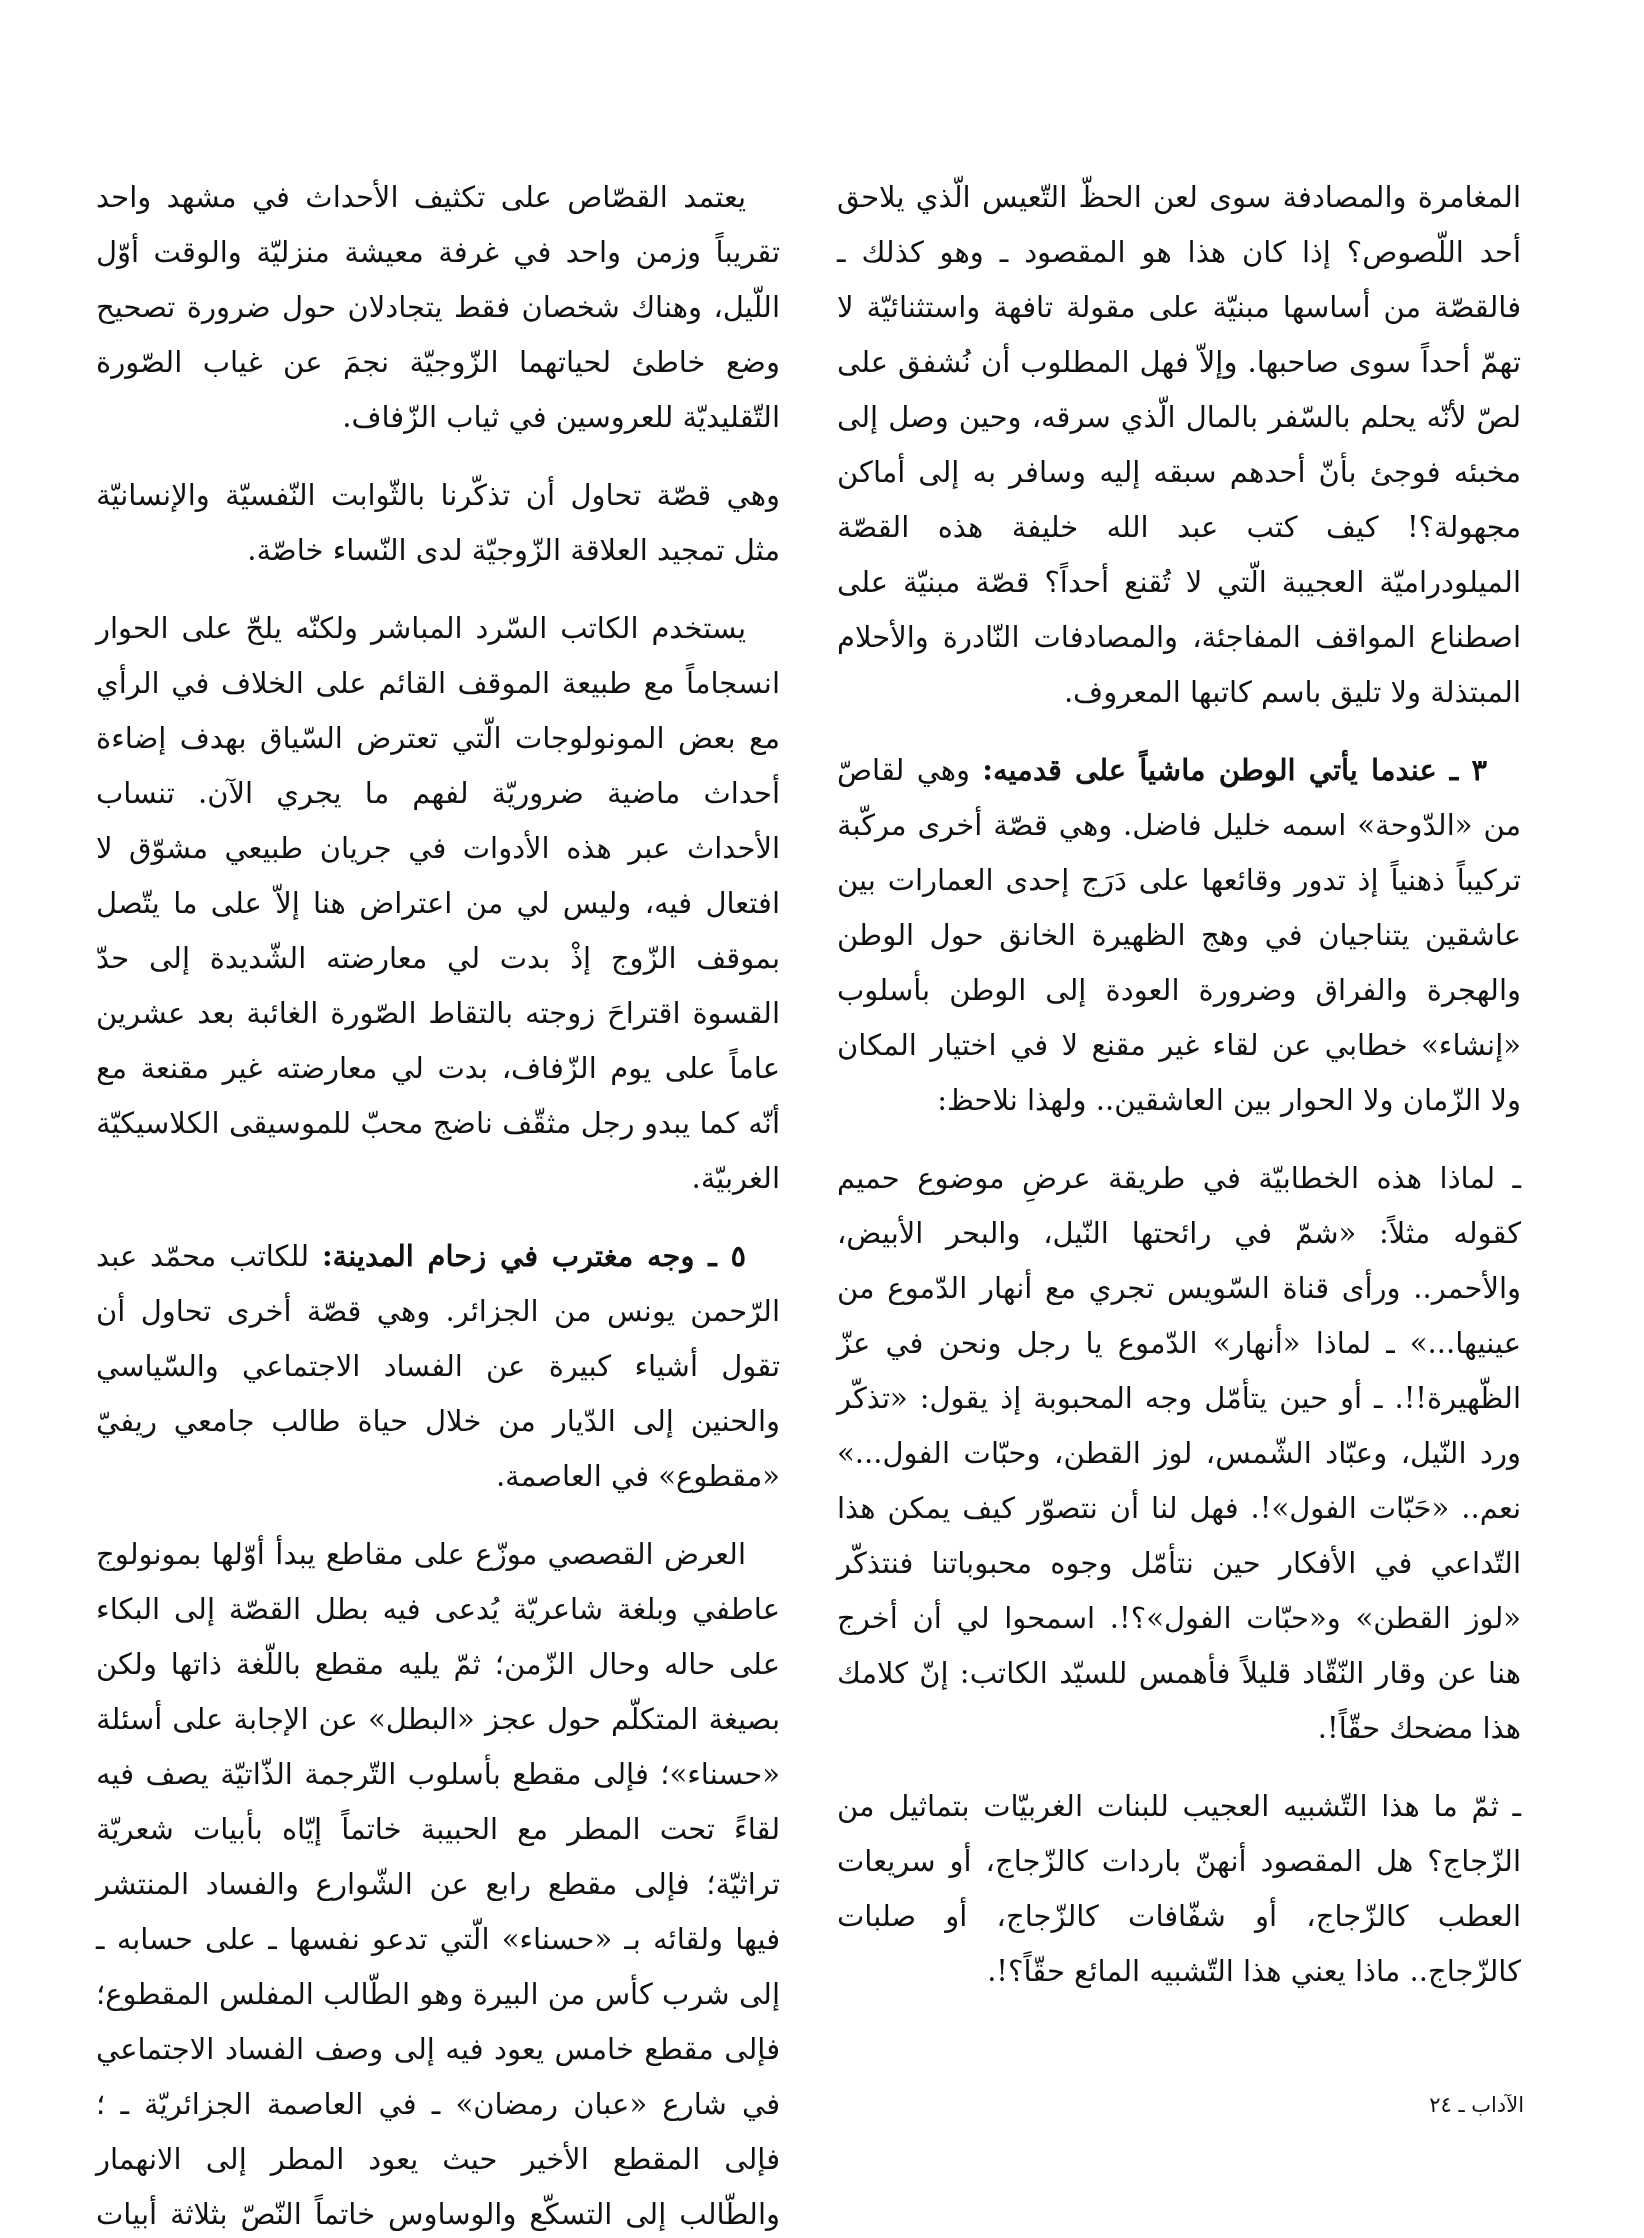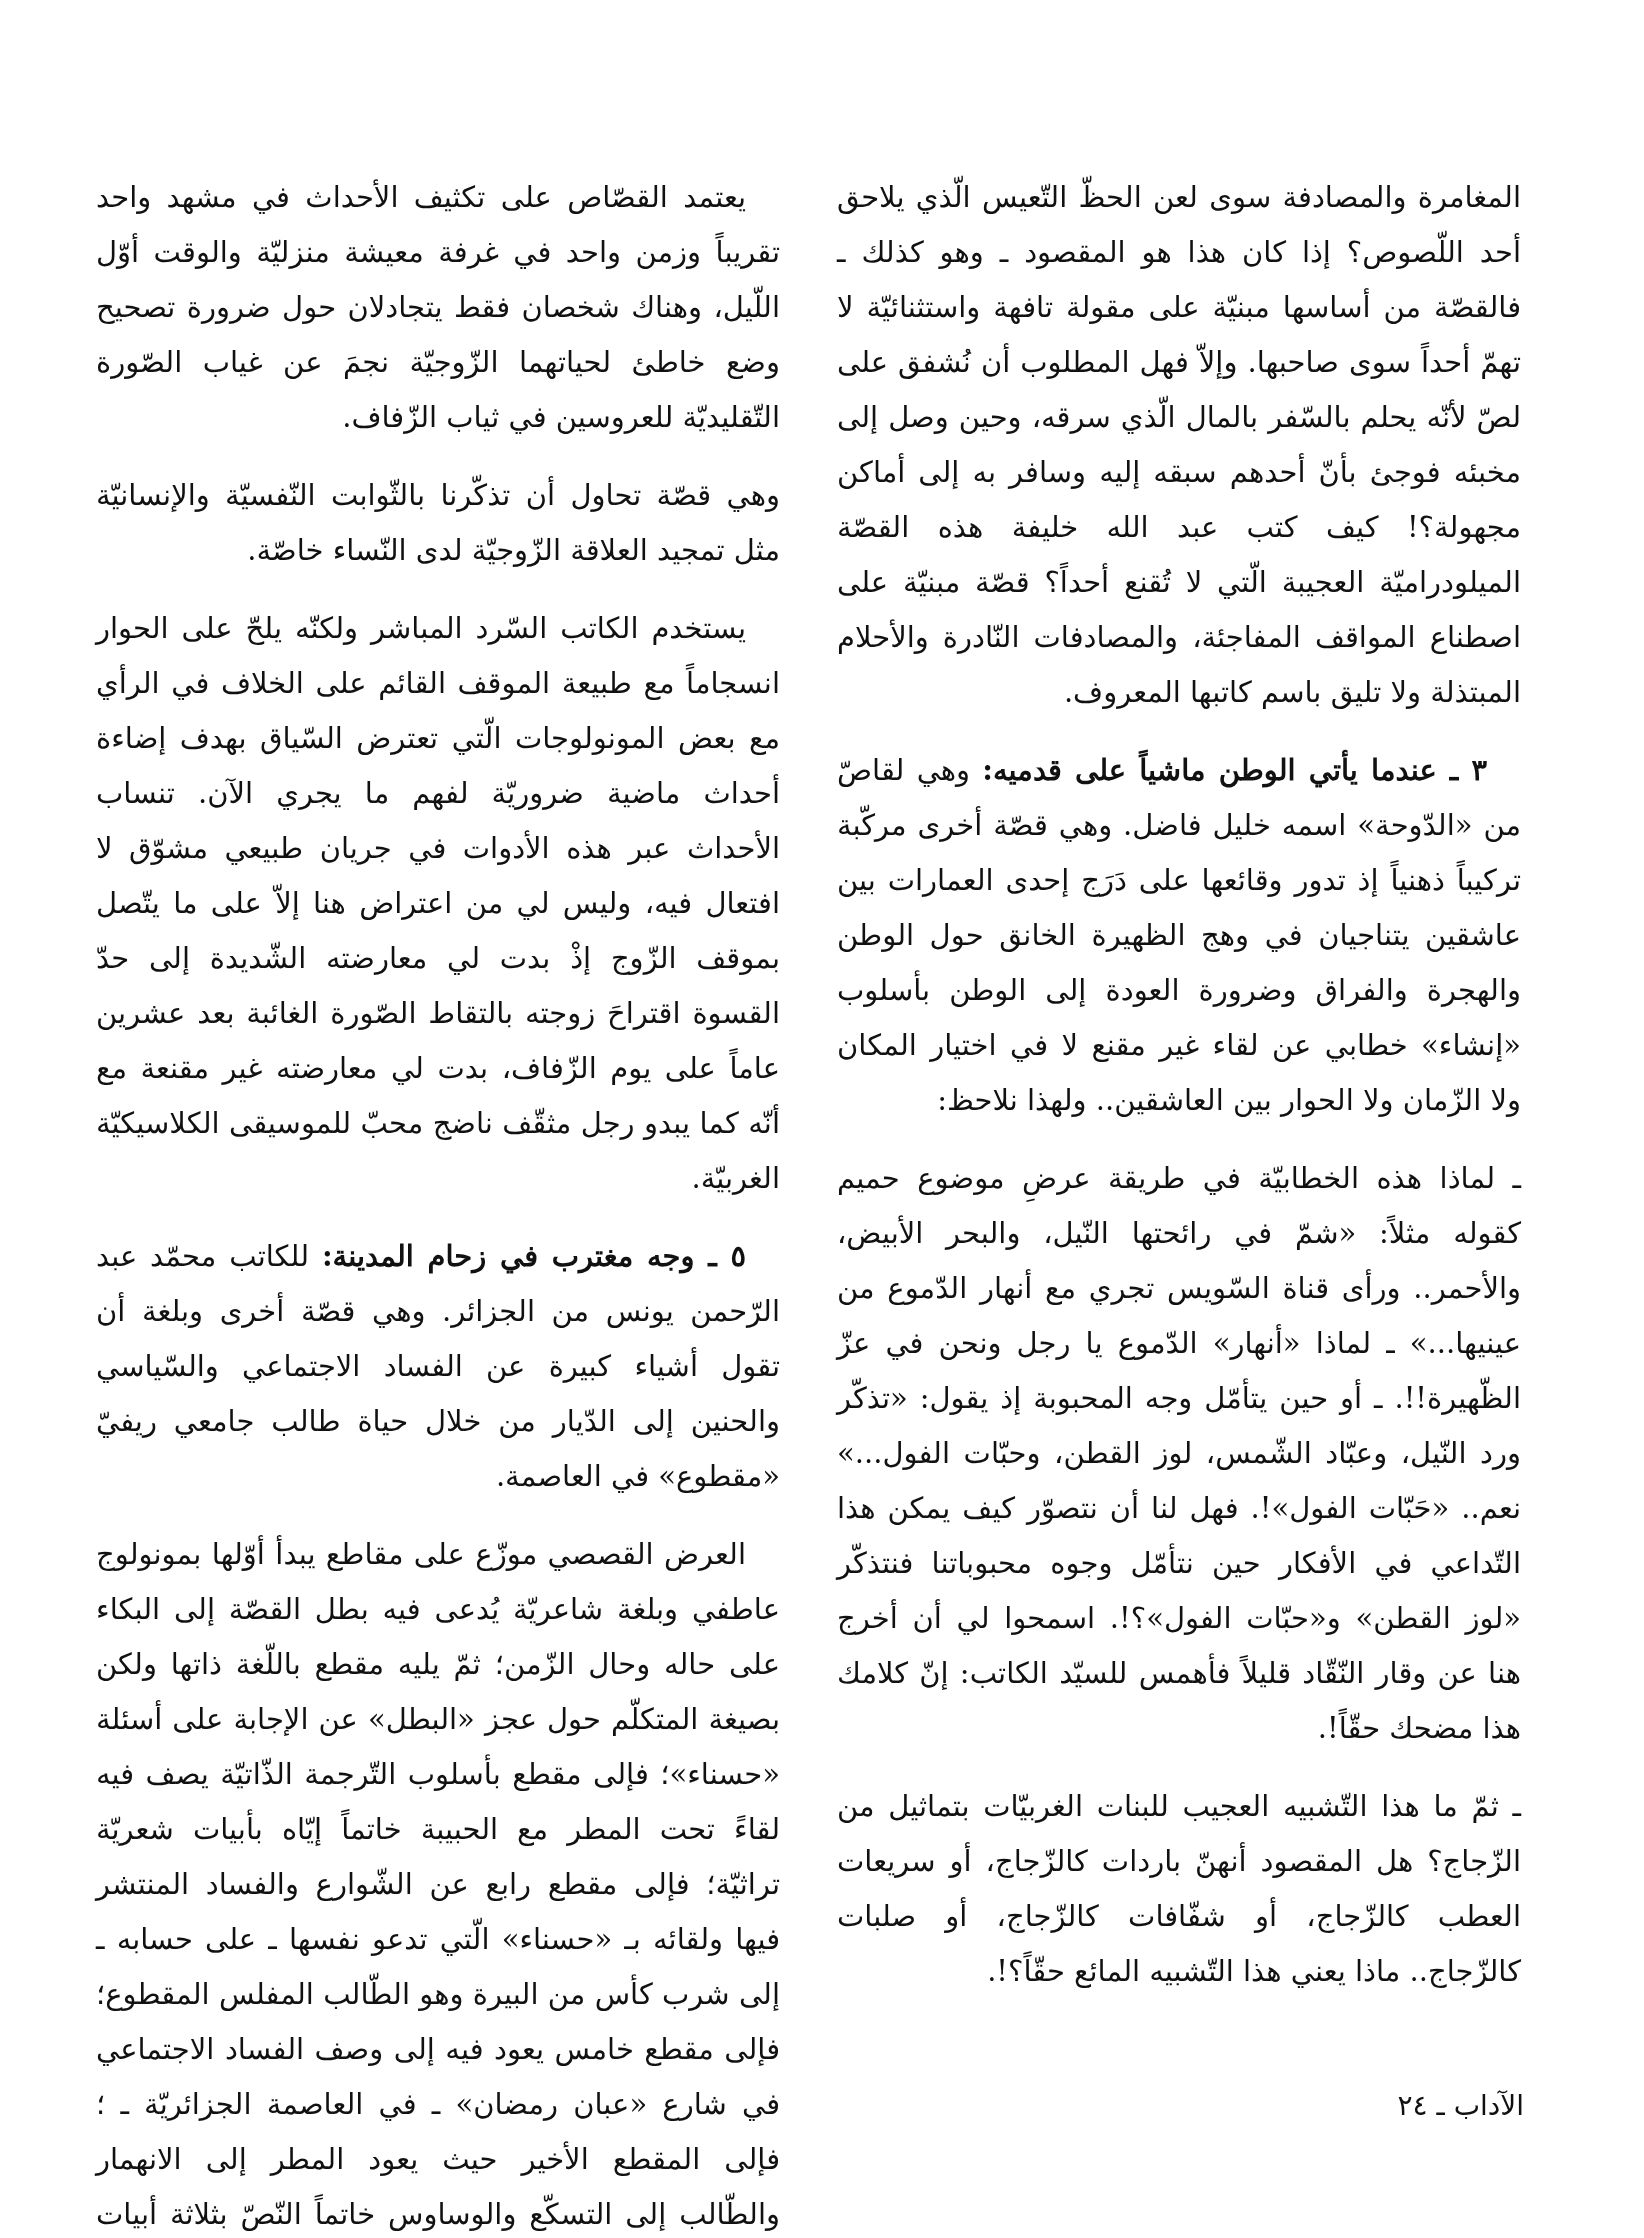--- a/index.html
+++ b/index.html
@@ -17,41 +17,41 @@
   .col-right { left: 837px; }
   .col-left  { left: 96px; }
   .para { margin: 0 0 23px 0; }
   .para.indent { text-indent: 34px; }
   .para.dash { text-indent: 0; }
   .heading { font-weight: bold; }
   .footer {
     position: absolute; left: 1367px; top: 2085px; width: 157px;
     direction: rtl; text-align: right;
     font-family: "DejaVu Sans", "Liberation Sans", sans-serif;
-    font-size: 28px; line-height: 41px;
+    font-size: 21px; line-height: 41px;
   }
 </style>
 </head>
 <body>
 
 <div class="page">
 
   <div class="col col-right">
     <p class="para">المغامرة والمصادفة سوى لعن الحظّ التّعيس الّذي يلاحق أحد اللّصوص؟ إذا كان هذا هو المقصود ـ وهو كذلك ـ فالقصّة من أساسها مبنيّة على مقولة تافهة واستثنائيّة لا تهمّ أحداً سوى صاحبها. وإلاّ فهل المطلوب أن نُشفق على لصّ لأنّه يحلم بالسّفر بالمال الّذي سرقه، وحين وصل إلى مخبئه فوجئ بأنّ أحدهم سبقه إليه وسافر به إلى أماكن مجهولة؟! كيف كتب عبد الله خليفة هذه القصّة الميلودراميّة العجيبة الّتي لا تُقنع أحداً؟ قصّة مبنيّة على اصطناع المواقف المفاجئة، والمصادفات النّادرة والأحلام المبتذلة ولا تليق باسم كاتبها المعروف.</p>
     <p class="para indent"><span class="heading">٣ ـ عندما يأتي الوطن ماشياً على قدميه:</span><span> وهي لقاصّ من «الدّوحة» اسمه خليل فاضل. وهي قصّة أخرى مركّبة تركيباً ذهنياً إذ تدور وقائعها على دَرَج إحدى العمارات بين عاشقين يتناجيان في وهج الظهيرة الخانق حول الوطن والهجرة والفراق وضرورة العودة إلى الوطن بأسلوب «إنشاء» خطابي عن لقاء غير مقنع لا في اختيار المكان ولا الزّمان ولا الحوار بين العاشقين.. ولهذا نلاحظ:</span></p>
     <p class="para dash">ـ لماذا هذه الخطابيّة في طريقة عرضِ موضوع حميم كقوله مثلاً: «شمّ في رائحتها النّيل، والبحر الأبيض، والأحمر.. ورأى قناة السّويس تجري مع أنهار الدّموع من عينيها...» ـ لماذا «أنهار» الدّموع يا رجل ونحن في عزّ الظّهيرة!!. ـ أو حين يتأمّل وجه المحبوبة إذ يقول: «تذكّر ورد النّيل، وعبّاد الشّمس، لوز القطن، وحبّات الفول...» نعم.. «حَبّات الفول»!. فهل لنا أن نتصوّر كيف يمكن هذا التّداعي في الأفكار حين نتأمّل وجوه محبوباتنا فنتذكّر «لوز القطن» و«حبّات الفول»؟!. اسمحوا لي أن أخرج هنا عن وقار النّقّاد قليلاً فأهمس للسيّد الكاتب: إنّ كلامك هذا مضحك حقّاً!.</p>
     <p class="para dash">ـ ثمّ ما هذا التّشبيه العجيب للبنات الغربيّات بتماثيل من الزّجاج؟ هل المقصود أنهنّ باردات كالزّجاج، أو سريعات العطب كالزّجاج، أو شفّافات كالزّجاج، أو صلبات كالزّجاج.. ماذا يعني هذا التّشبيه المائع حقّاً؟!.</p>
 
   </div>
 
   <div class="col col-left">
     <p class="para indent">يعتمد القصّاص على تكثيف الأحداث في مشهد واحد تقريباً وزمن واحد في غرفة معيشة منزليّة والوقت أوّل اللّيل، وهناك شخصان فقط يتجادلان حول ضرورة تصحيح وضع خاطئ لحياتهما الزّوجيّة نجمَ عن غياب الصّورة التّقليديّة للعروسين في ثياب الزّفاف.</p>
     <p class="para">وهي قصّة تحاول أن تذكّرنا بالثّوابت النّفسيّة والإنسانيّة مثل تمجيد العلاقة الزّوجيّة لدى النّساء خاصّة.</p>
     <p class="para indent">يستخدم الكاتب السّرد المباشر ولكنّه يلحّ على الحوار انسجاماً مع طبيعة الموقف القائم على الخلاف في الرأي مع بعض المونولوجات الّتي تعترض السّياق بهدف إضاءة أحداث ماضية ضروريّة لفهم ما يجري الآن. تنساب الأحداث عبر هذه الأدوات في جريان طبيعي مشوّق لا افتعال فيه، وليس لي من اعتراض هنا إلاّ على ما يتّصل بموقف الزّوج إذْ بدت لي معارضته الشّديدة إلى حدّ القسوة اقتراحَ زوجته بالتقاط الصّورة الغائبة بعد عشرين عاماً على يوم الزّفاف، بدت لي معارضته غير مقنعة مع أنّه كما يبدو رجل مثقّف ناضج محبّ للموسيقى الكلاسيكيّة الغربيّة.</p>
-    <p class="para indent"><span class="heading">٥ ـ وجه مغترب في زحام المدينة:</span><span> للكاتب محمّد عبد الرّحمن يونس من الجزائر. وهي قصّة أخرى وبلغة أن تقول أشياء كبيرة عن الفساد الاجتماعي والسّياسي والحنين إلى الدّيار من خلال حياة طالب جامعي ريفيّ «مقطوع» في العاصمة.</span></p>
+    <p class="para indent"><span class="heading">٥ ـ وجه مغترب في زحام المدينة:</span><span> للكاتب محمّد عبد الرّحمن يونس من الجزائر. وهي قصّة أخرى تحاول أن تقول أشياء كبيرة عن الفساد الاجتماعي والسّياسي والحنين إلى الدّيار من خلال حياة طالب جامعي ريفيّ «مقطوع» في العاصمة.</span></p>
     <p class="para indent">العرض القصصي موزّع على مقاطع يبدأ أوّلها بمونولوج عاطفي وبلغة شاعريّة يُدعى فيه بطل القصّة إلى البكاء على حاله وحال الزّمن؛ ثمّ يليه مقطع باللّغة ذاتها ولكن بصيغة المتكلّم حول عجز «البطل» عن الإجابة على أسئلة «حسناء»؛ فإلى مقطع بأسلوب التّرجمة الذّاتيّة يصف فيه لقاءً تحت المطر مع الحبيبة خاتماً إيّاه بأبيات شعريّة تراثيّة؛ فإلى مقطع رابع عن الشّوارع والفساد المنتشر فيها ولقائه بـ «حسناء» الّتي تدعو نفسها ـ على حسابه ـ إلى شرب كأس من البيرة وهو الطّالب المفلس المقطوع؛ فإلى مقطع خامس يعود فيه إلى وصف الفساد الاجتماعي في شارع «عبان رمضان» ـ في العاصمة الجزائريّة ـ ؛ فإلى المقطع الأخير حيث يعود المطر إلى الانهمار والطّالب إلى التسكّع والوساوس خاتماً النّصّ بثلاثة أبيات شعريّة عن الحنين..</p>
 
   </div>
 
   <div class="footer">
     <span>الآداب ـ ٢٤</span>
   </div>
 
 </div>
 

